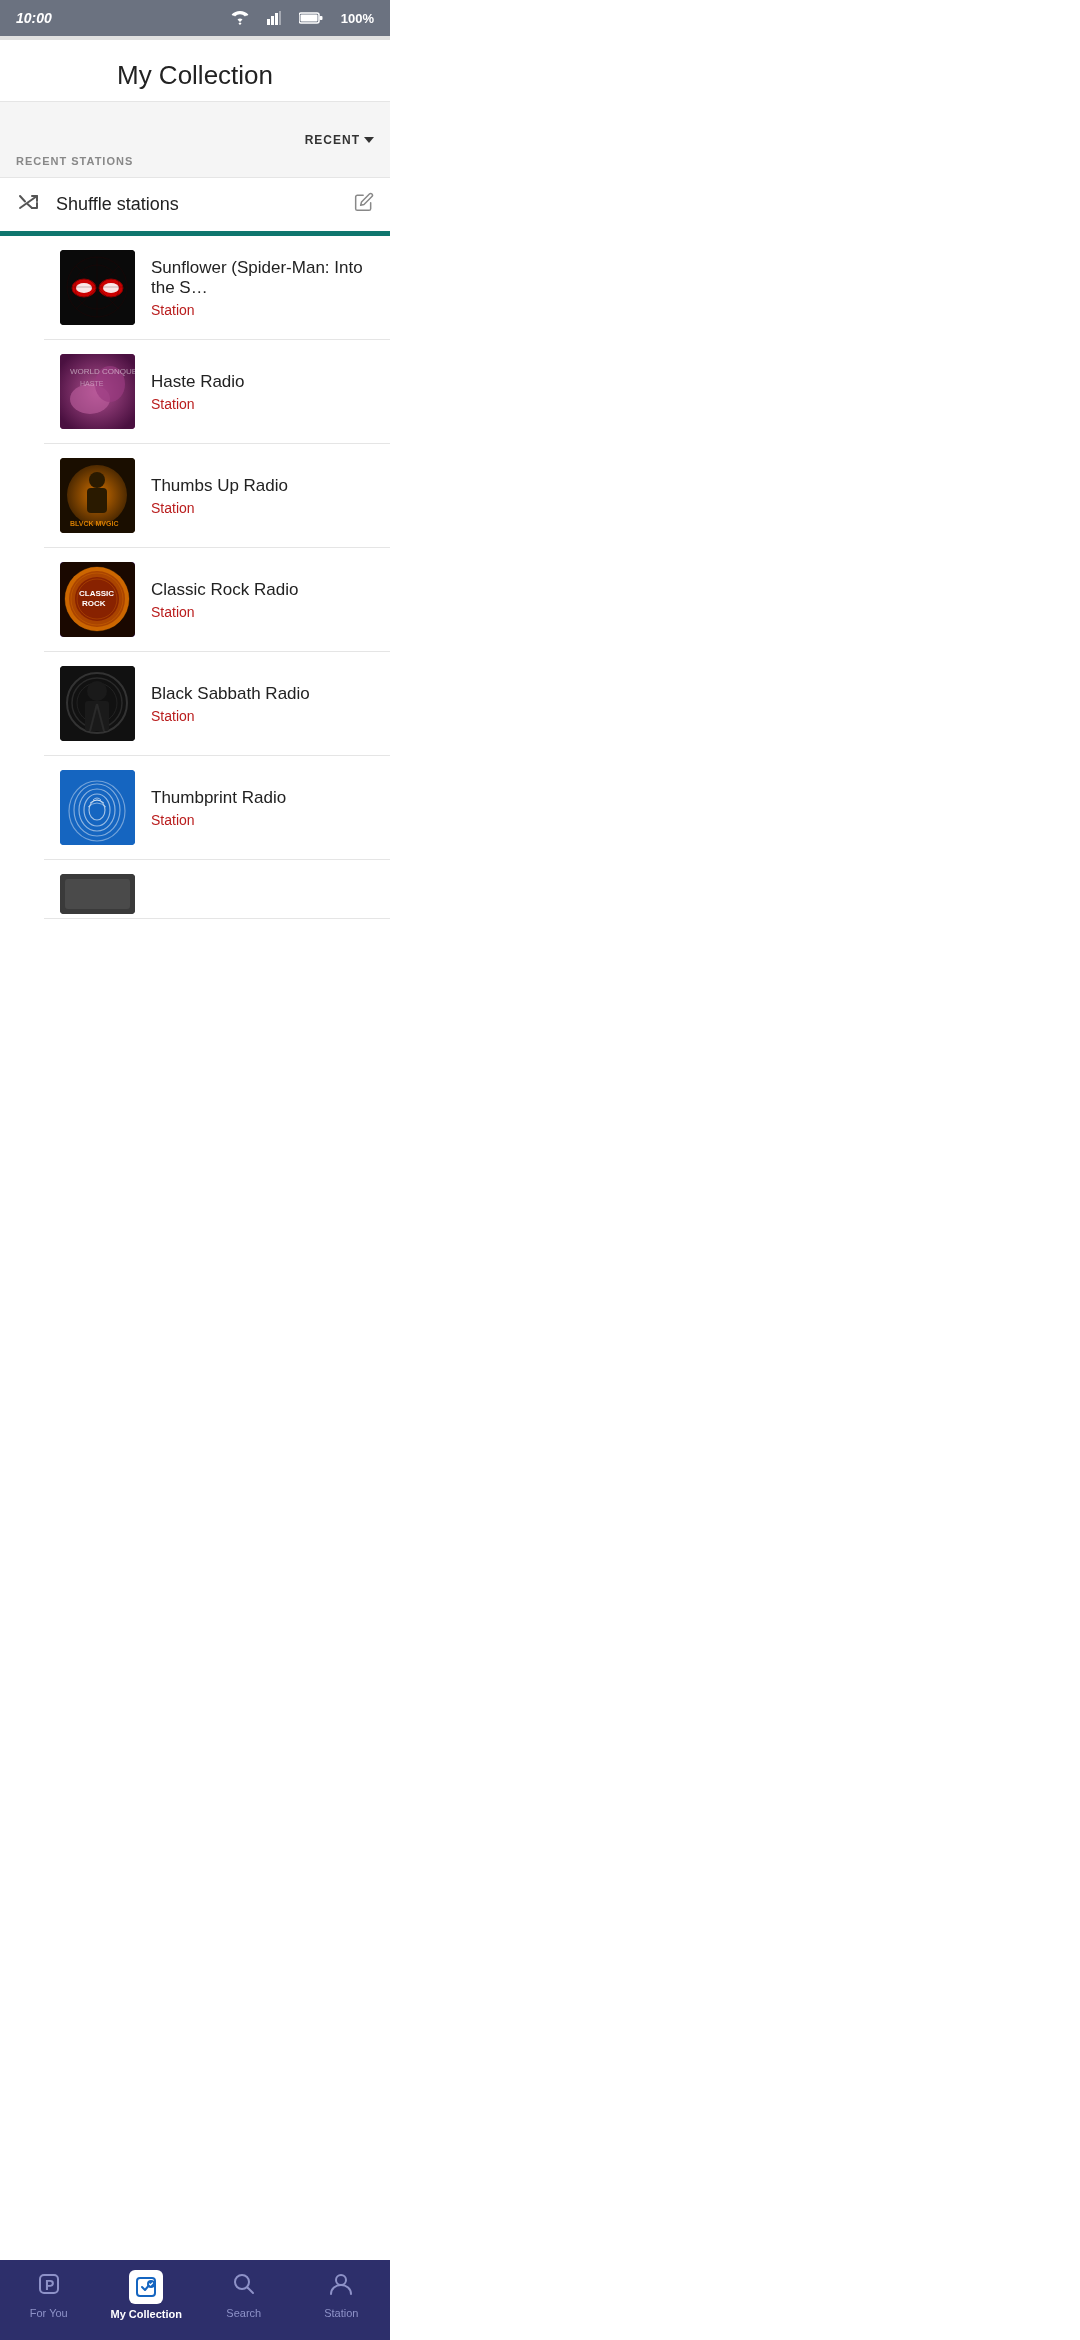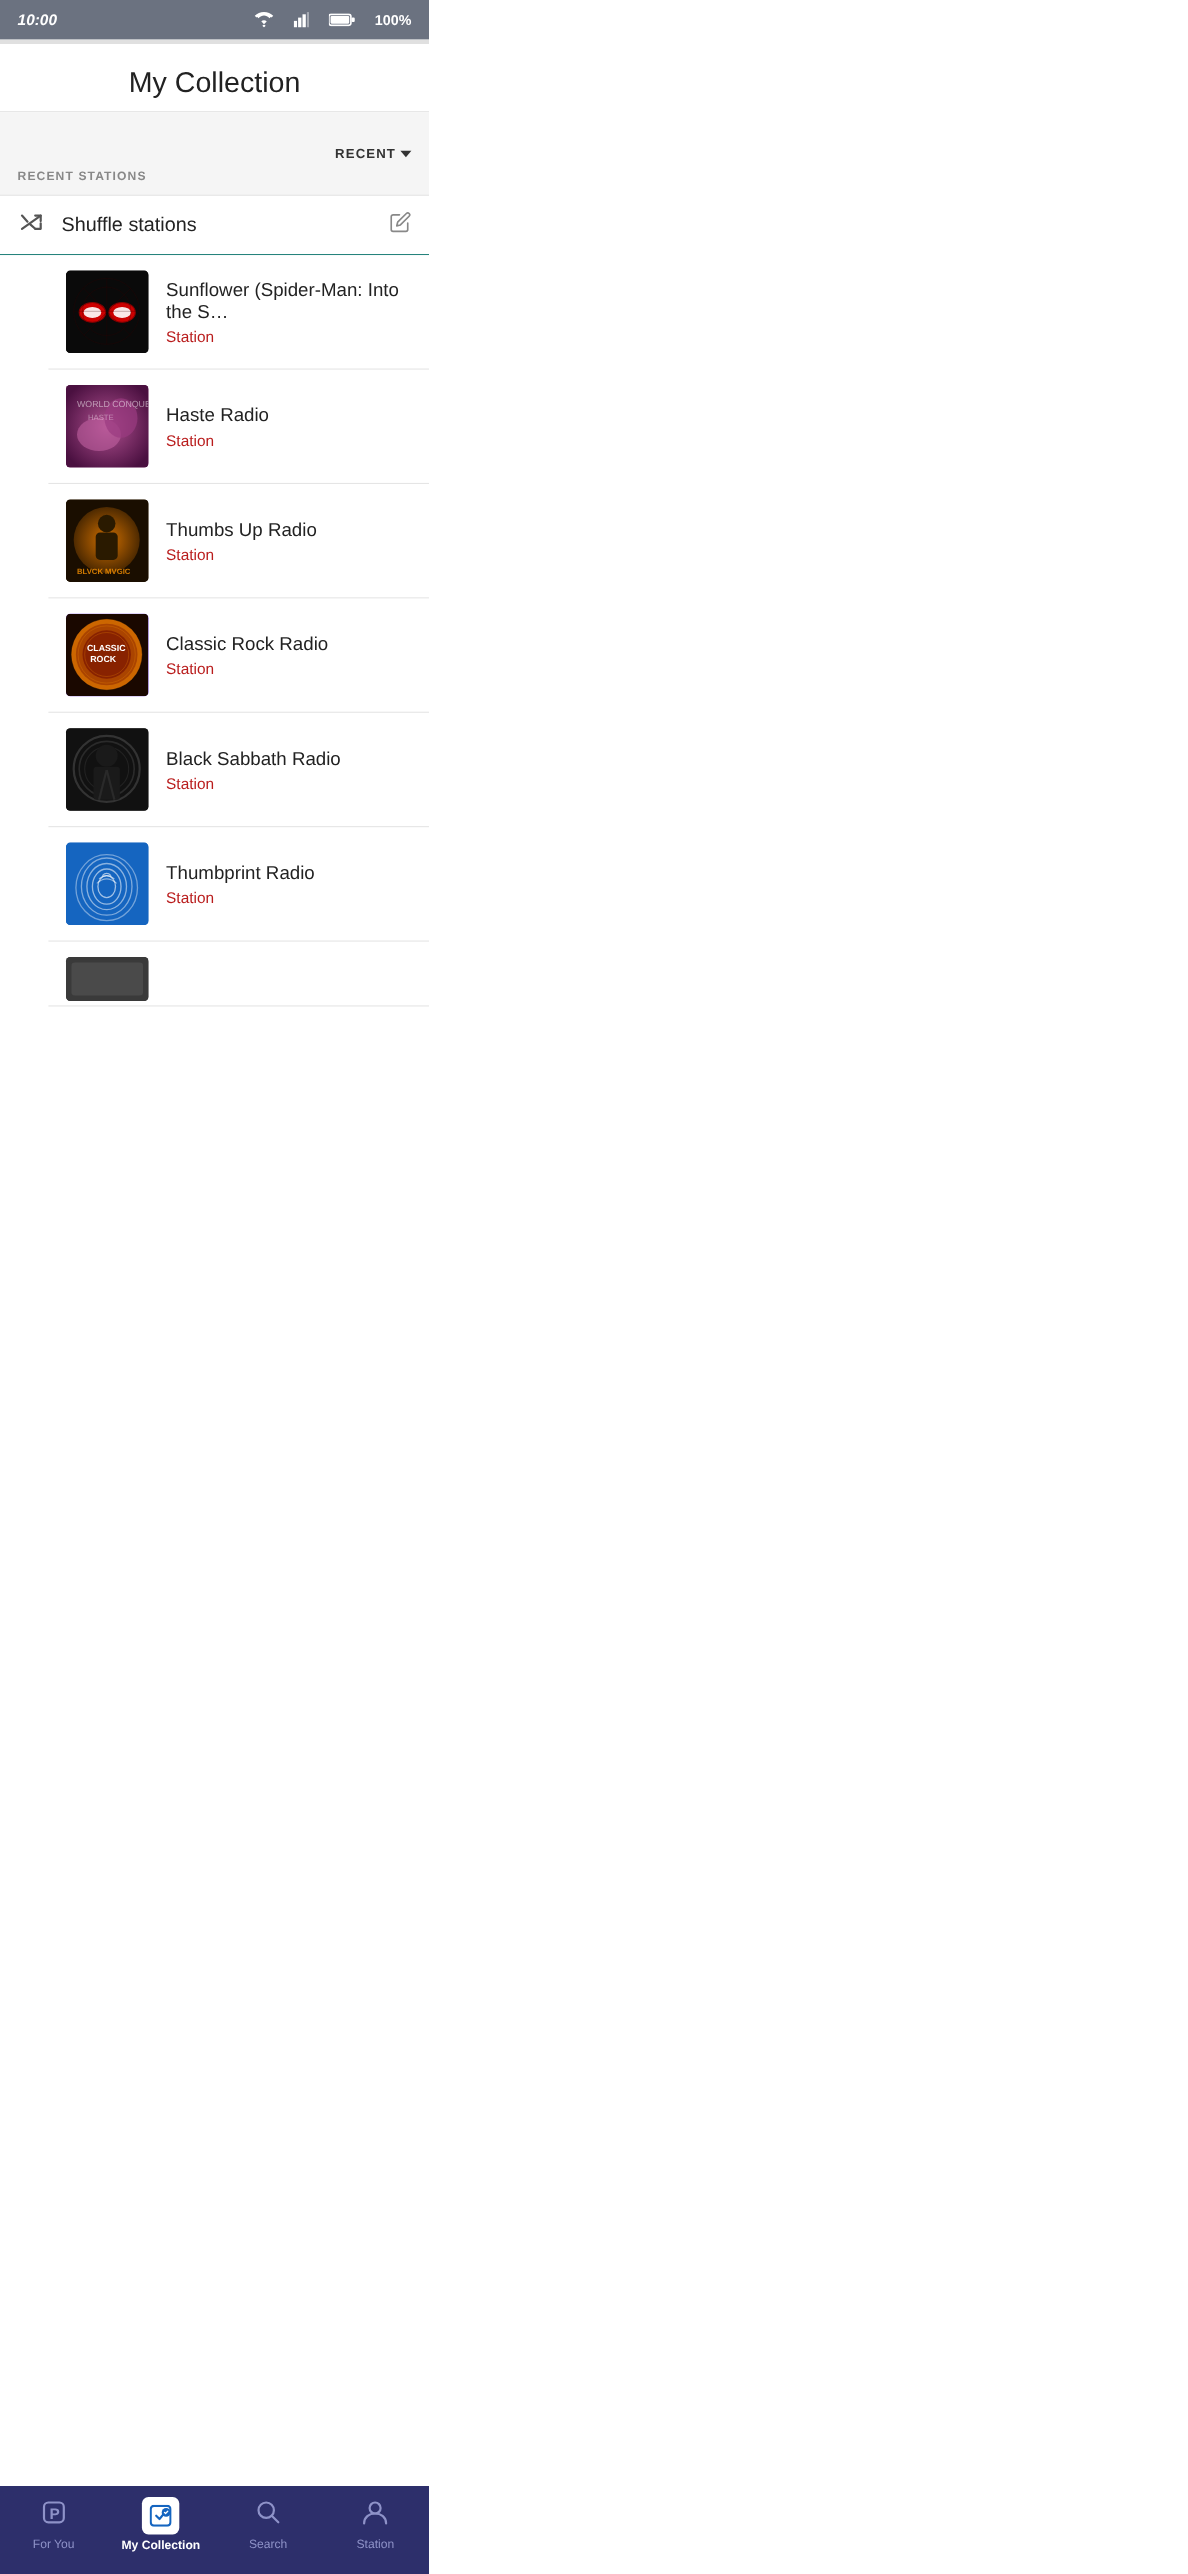--- a/index.html
+++ b/index.html
@@ -86,21 +86,21 @@
       border-top: 6px solid #333;
       display: inline-block;
     }
 
     
     .shuffle-row {
       display: flex;
       align-items: center;
       justify-content: space-between;
       padding: 14px 16px;
-      border-bottom: 1px solid #0f766e;
+      border-bottom: 5px solid #0f766e;
     }
     .shuffle-left {
       display: flex;
       align-items: center;
       gap: 16px;
     }
     .shuffle-icon {
       color: #555;
       font-size: 20px;
     }

